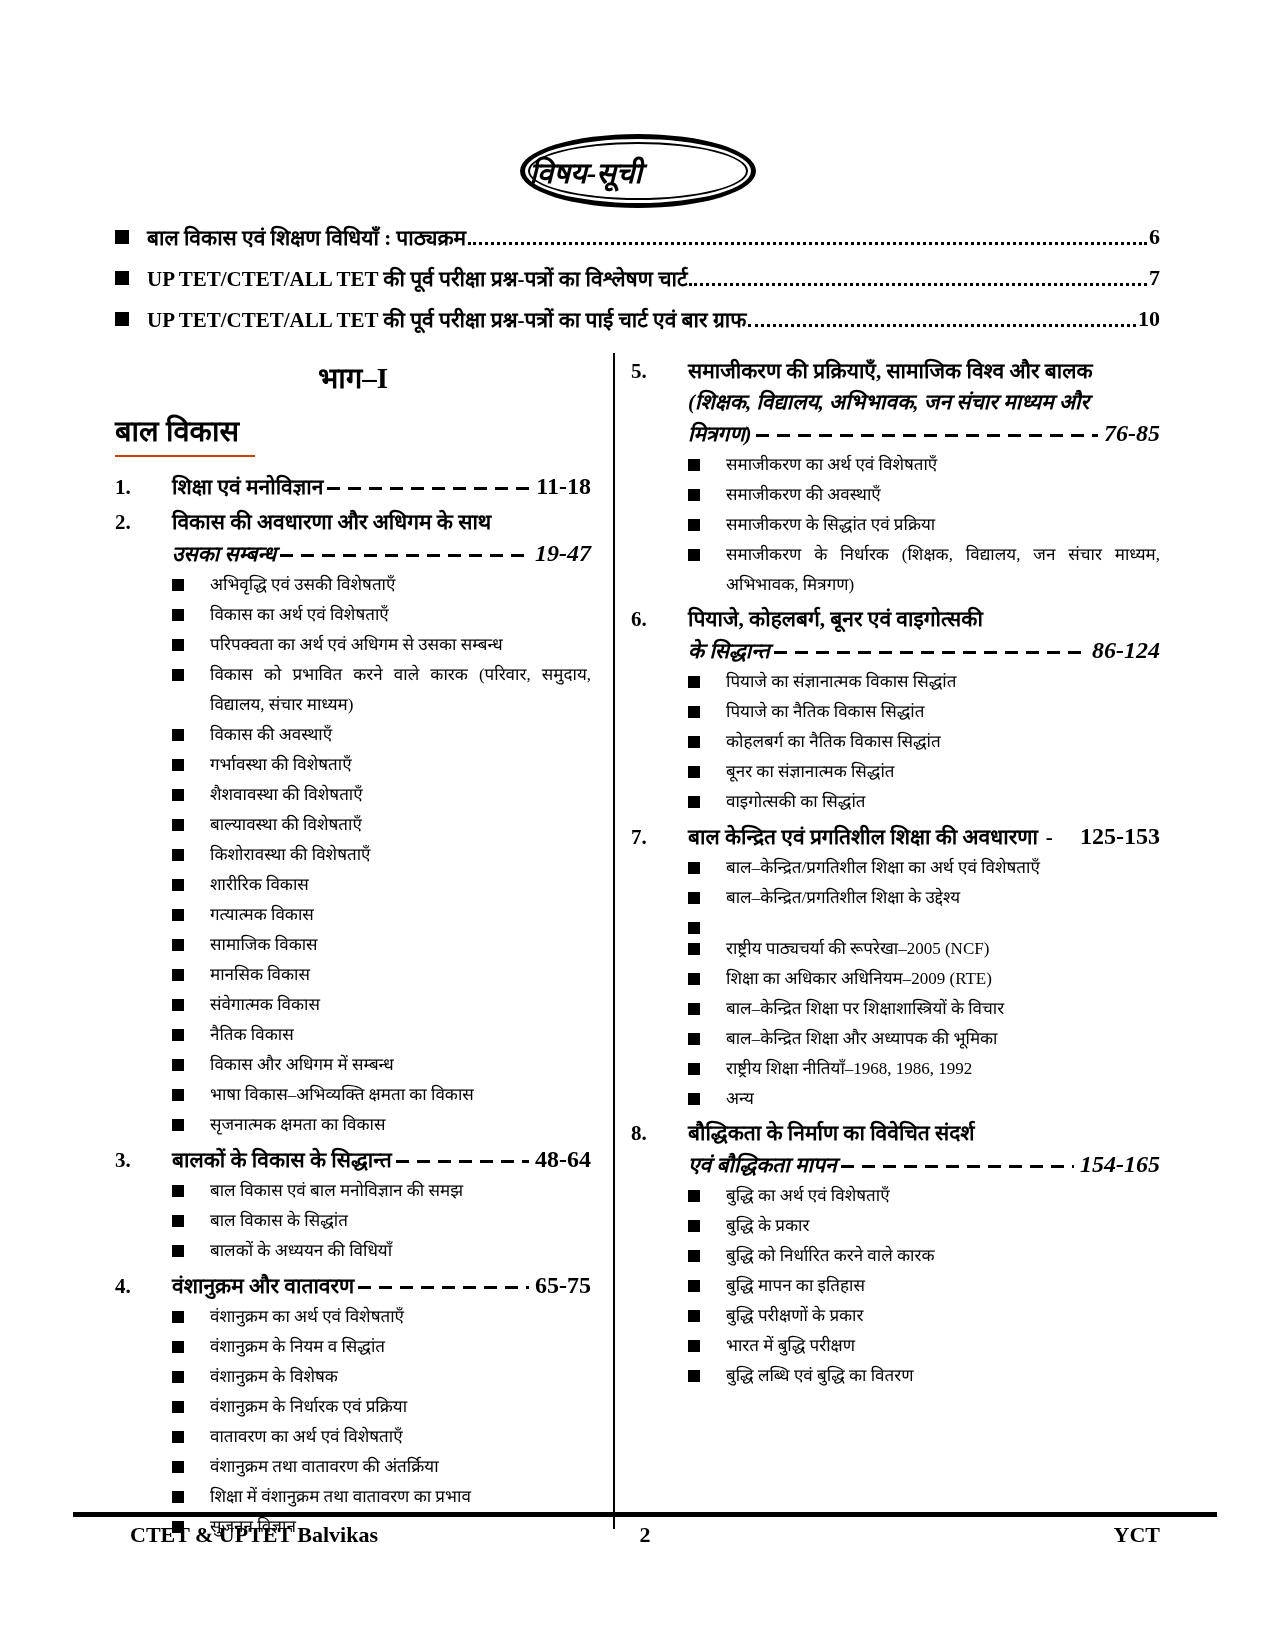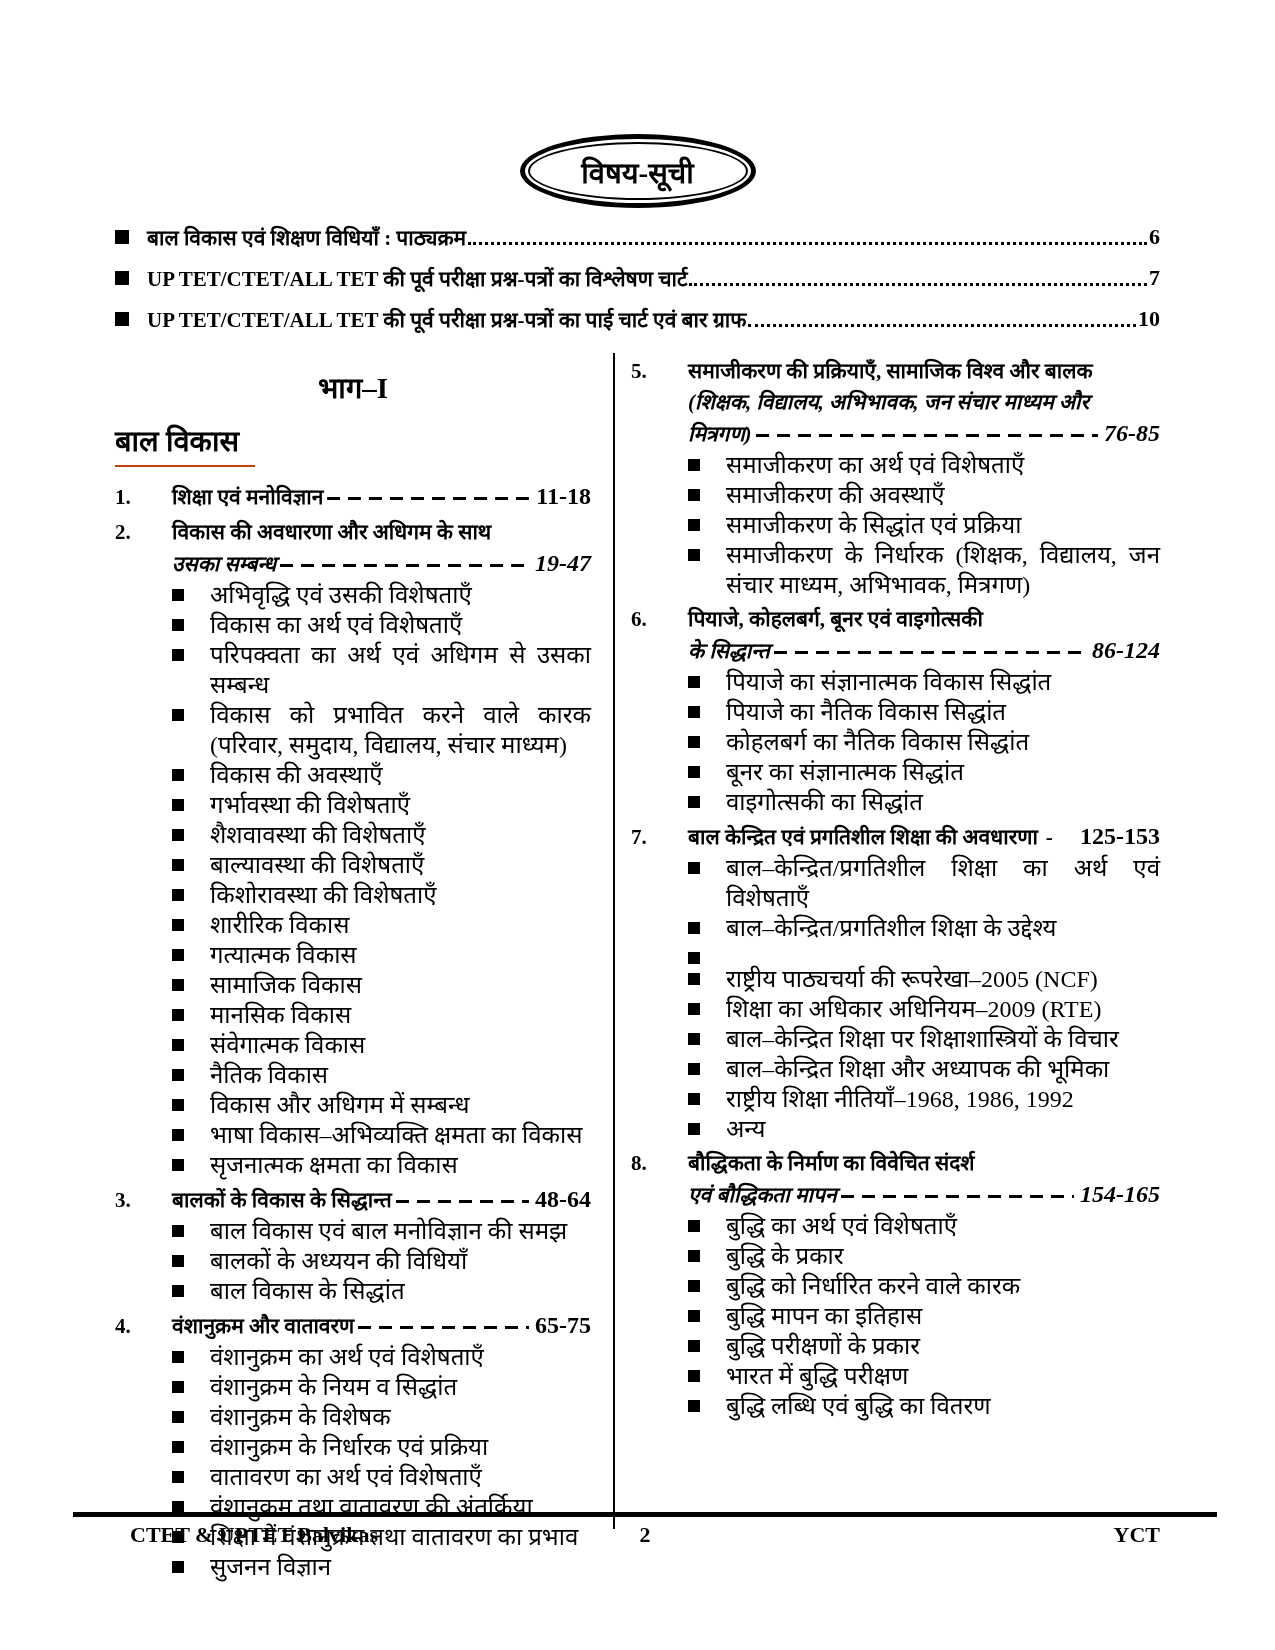--- a/index.html
+++ b/index.html
@@ -14,58 +14,59 @@
   .oval-outer{
     margin:134px auto 0;
     width:236px;height:74px;
     border:5px solid #000;border-radius:50%;
     display:flex;align-items:center;justify-content:center;
     box-sizing:border-box;
   }
   .oval-inner{
     width:calc(100% - 6px);height:calc(100% - 6px);
     border:2px solid #000;border-radius:50%;
-    display:flex;align-items:center;justify-content:center;
+    display:flex;align-items:center;justify-content:flex-start;
     box-sizing:border-box;
+    font-style:italic;
   }
   .page-title{font-size:29px;font-weight:bold;white-space:nowrap;}
   
   .header-list{margin:8px 115px 0 115px;}
   .hrow{display:flex;align-items:center;height:41px;font-weight:bold;font-size:21px;}
   .hsq{width:14px;height:14px;background:#000;flex:none;margin-right:18px;}
   .hlabel{flex:none;white-space:nowrap;}
   .hdots{flex:1;height:0;border-bottom:3px dotted #000;position:relative;top:7px;margin:0 2px;}
   .hpage{flex:none;font-size:22px;}
   
   .columns{display:flex;margin:14px 115px 0 115px;height:1176px;box-sizing:border-box;}
   .col-left{width:498px;flex:none;padding-right:22px;box-sizing:border-box;}
   .col-divider{width:2px;background:#000;flex:none;}
   .col-right{flex:1;padding-left:16px;box-sizing:border-box;}
-  .part-heading{text-align:center;font-size:29px;font-weight:bold;margin:14px 0 14px 0;}
+  .part-heading{text-align:center;font-size:29px;font-weight:bold;margin:4px 0 14px 0;}
   .section-heading-wrap{margin:0 0 14px 0;}
   .section-heading{
     display:inline-block;font-size:29px;font-weight:bold;
     border-bottom:2px solid #c2410c;padding:0 16px 6px 0;
   }
   
   .chapter{margin:3px 0 4px 0;}
   .ch-line{display:flex;align-items:baseline;font-weight:bold;font-size:21px;line-height:31px;}
   .ch-line.cont{padding-left:57px;font-style:italic;}
   .ch-num{width:57px;flex:none;}
   .ch-text{flex:none;white-space:normal;}
   .leader-dash{
     flex:1;height:3px;align-self:center;position:relative;top:1px;
     margin:0 6px 0 4px;min-width:20px;
     background:repeating-linear-gradient(90deg,#000 0 13px,rgba(0,0,0,0) 13px 21px);
   }
   .hyphen{flex:none;margin:0 10px 0 8px;}
   .spacer{flex:1;}
   .ch-pages{flex:none;font-size:24px;}
   
-  .sub{display:flex;padding-left:57px;font-size:24px;line-height:30px;}
+  .sub{display:flex;padding-left:57px;font-size:17px;line-height:30px;}
   .sub-bullet{width:12px;height:12px;background:#000;flex:none;margin:9px 26px 0 0;}
   .sub-text{flex:1;text-align:justify;}
   
   .footer{position:absolute;left:0;right:0;top:1512px;padding-left:15px;}
   .f-rule{margin:0 58px;border-top:5px solid #000;}
   .f-text{display:flex;margin:5px 115px 0 115px;font-weight:bold;font-size:22px;}
   .f-left{flex:1;text-align:left;}
   .f-center{flex:none;}
   .f-right{flex:1;text-align:right;}
 </style>
@@ -205,25 +206,25 @@
               <span class="ch-text">बालकों के विकास के सिद्धान्त</span>
               <span class="leader-dash"></span>
               <span class="ch-pages">48-64</span>
             </div>
             <div class="sub">
               <span class="sub-bullet"></span>
               <div class="sub-text">बाल विकास एवं बाल मनोविज्ञान की समझ</div>
             </div>
             <div class="sub">
               <span class="sub-bullet"></span>
+              <div class="sub-text">बाल विकास के सिद्धांत</div>
+            </div>
+            <div class="sub">
+              <span class="sub-bullet"></span>
               <div class="sub-text">बालकों के अध्ययन की विधियाँ</div>
-            </div>
-            <div class="sub">
-              <span class="sub-bullet"></span>
-              <div class="sub-text">बाल विकास के सिद्धांत</div>
             </div>
           </div>
           <div class="chapter">
             <div class="ch-line">
               <span class="ch-num">4.</span>
               <span class="ch-text">वंशानुक्रम और वातावरण</span>
               <span class="leader-dash"></span>
               <span class="ch-pages">65-75</span>
             </div>
             <div class="sub">

